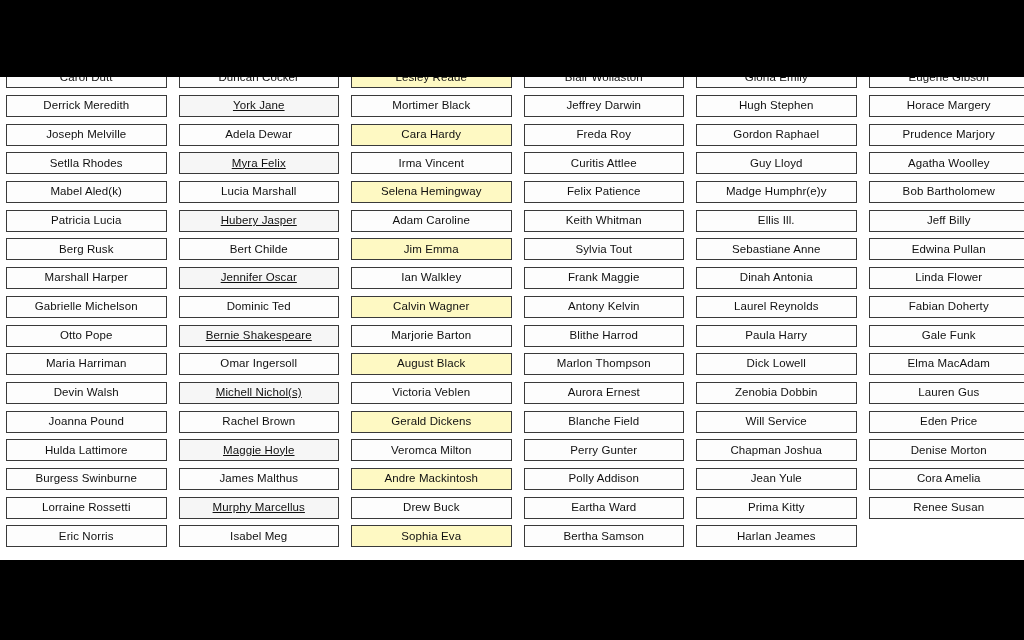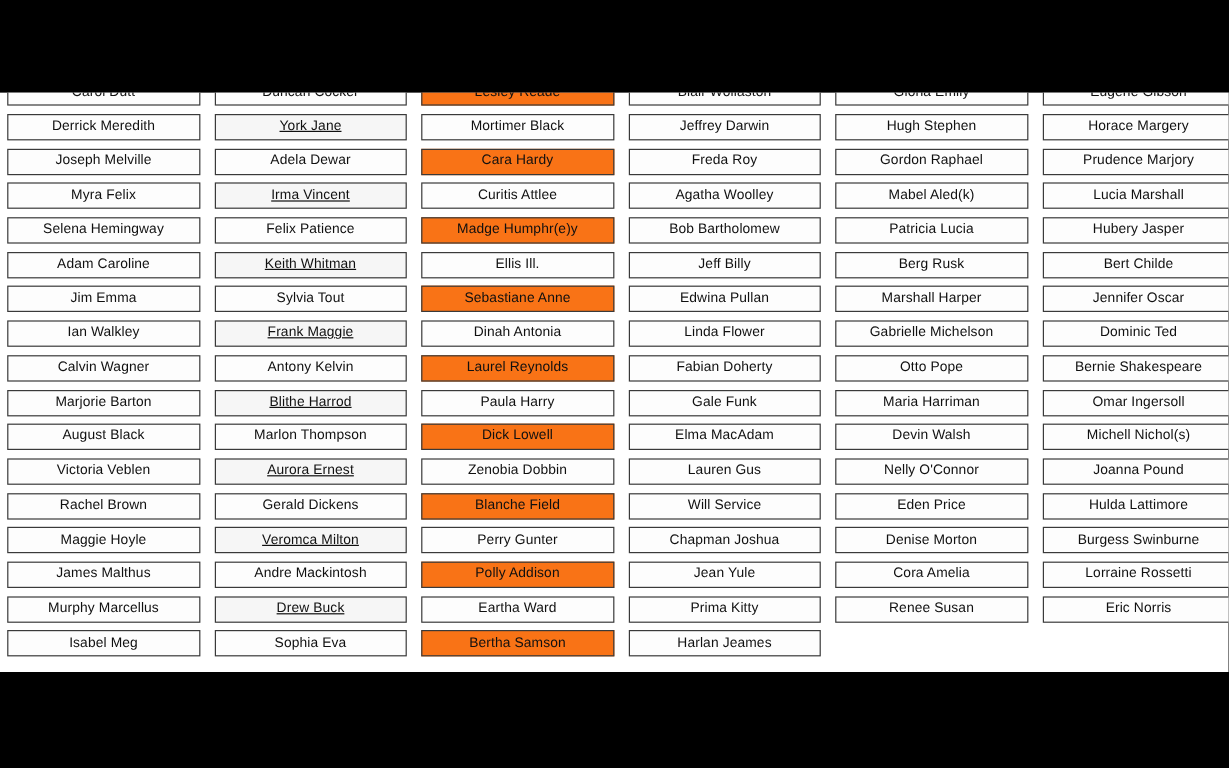--- a/index.html
+++ b/index.html
@@ -66,21 +66,21 @@
     justify-content: center;
     font-size: 11.5px;
     color: #101010;
     line-height: 1;
     white-space: nowrap;
     overflow: hidden;
     letter-spacing: 0.1px;
   }
 
   
-  .grid-cell:nth-child(12n+3) .name-box { background: #f97316; }
+  .grid-cell:nth-child(12n+3) .name-box { background: #fef9c3; }
   .grid-cell:nth-child(12n+8) .name-box { background: #f6f6f6; text-decoration: underline; }
 
   #top-letterbox {
     position: absolute;
     left: 0;
     top: 0;
     width: 1024px;
     height: 77px;
     background: #000000;
   }
@@ -148,29 +148,35 @@
         <div class="grid-cell">
           <div class="name-box">Freda Roy</div>
         </div>
         <div class="grid-cell">
           <div class="name-box">Gordon Raphael</div>
         </div>
         <div class="grid-cell">
           <div class="name-box">Prudence Marjory</div>
         </div>
         <div class="grid-cell">
+          <div class="name-box">Setlla Rhodes</div>
+        </div>
+        <div class="grid-cell">
           <div class="name-box">Myra Felix</div>
         </div>
         <div class="grid-cell">
           <div class="name-box">Irma Vincent</div>
         </div>
         <div class="grid-cell">
           <div class="name-box">Curitis Attlee</div>
         </div>
         <div class="grid-cell">
+          <div class="name-box">Guy Lloyd</div>
+        </div>
+        <div class="grid-cell">
           <div class="name-box">Agatha Woolley</div>
         </div>
         <div class="grid-cell">
           <div class="name-box">Mabel Aled(k)</div>
         </div>
         <div class="grid-cell">
           <div class="name-box">Lucia Marshall</div>
         </div>
         <div class="grid-cell">
           <div class="name-box">Selena Hemingway</div>
@@ -302,23 +308,20 @@
           <div class="name-box">Victoria Veblen</div>
         </div>
         <div class="grid-cell">
           <div class="name-box">Aurora Ernest</div>
         </div>
         <div class="grid-cell">
           <div class="name-box">Zenobia Dobbin</div>
         </div>
         <div class="grid-cell">
           <div class="name-box">Lauren Gus</div>
-        </div>
-        <div class="grid-cell">
-          <div class="name-box">Nelly O'Connor</div>
         </div>
         <div class="grid-cell">
           <div class="name-box">Joanna Pound</div>
         </div>
         <div class="grid-cell">
           <div class="name-box">Rachel Brown</div>
         </div>
         <div class="grid-cell">
           <div class="name-box">Gerald Dickens</div>
         </div>

